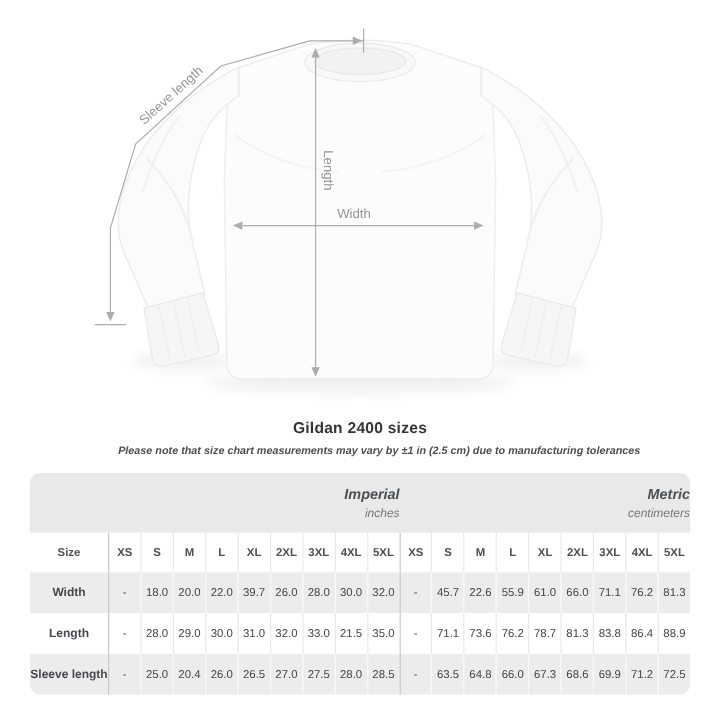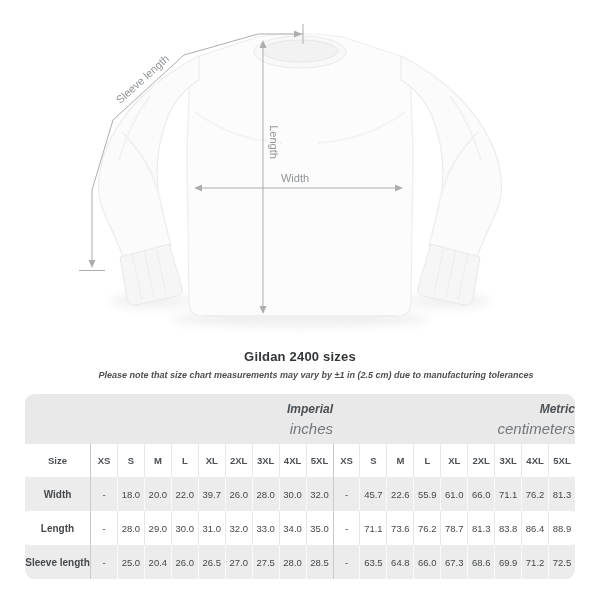--- a/index.html
+++ b/index.html
@@ -9,21 +9,21 @@
   .title{position:absolute;left:0;top:349px;width:600px;text-align:center;
          font-size:13px;font-weight:bold;color:#333638;letter-spacing:.2px;}
   .subtitle{position:absolute;left:16px;top:370px;width:600px;text-align:center;
             font-style:italic;font-size:9px;color:#4c4f52;font-weight:bold;}
   .table-wrap{position:absolute;left:25px;top:394px;width:550px;border-radius:9px;overflow:hidden;}
   .section-header{display:flex;height:50px;background:#e9e9e9;}
   .section{display:flex;flex-direction:column;align-items:flex-end;justify-content:center;}
   .section.imperial{width:56%;}
   .section.metric{width:44%;}
   .section .sec-label{font-size:12px;font-weight:bold;font-style:italic;color:#4b5055;}
-  .section .sec-unit{font-size:15px;font-style:italic;color:#73787c;margin-top:4px;}
+  .section .sec-unit{font-size:10px;font-style:italic;color:#73787c;margin-top:4px;}
   .grid{display:grid;grid-template-columns:65px repeat(18,1fr);
         grid-template-rows:33px 34px 34px 34px;background:#fff;}
   .cell{display:flex;align-items:center;justify-content:center;font-size:9.5px;color:#43474a;}
   .cell.head{font-weight:bold;color:#4c5054;background:#fff;}
   .cell.rowlabel{font-size:10px;font-weight:bold;color:#45494d;}
   .cell.row-gray{background:#ececec;}
   .cell.row-white{background:#ffffff;}
   .cell.sep{border-left:1px solid #e8e8e8;}
   .cell.row-gray.sep{border-left-color:#f9f9f9;}
   .cell.sep-strong{border-left:1px solid #c9c9c9;}
@@ -162,21 +162,21 @@
         <div class="cell val row-gray sep">76.2</div>
         <div class="cell val row-gray sep">81.3</div>
         <div class="cell rowlabel row-white">Length</div>
         <div class="cell val row-white sep-strong">-</div>
         <div class="cell val row-white sep">28.0</div>
         <div class="cell val row-white sep">29.0</div>
         <div class="cell val row-white sep">30.0</div>
         <div class="cell val row-white sep">31.0</div>
         <div class="cell val row-white sep">32.0</div>
         <div class="cell val row-white sep">33.0</div>
-        <div class="cell val row-white sep">34.0</div>
+        <div class="cell val row-white sep">21.5</div>
         <div class="cell val row-white sep">35.0</div>
         <div class="cell val row-white sep-strong">-</div>
         <div class="cell val row-white sep">71.1</div>
         <div class="cell val row-white sep">73.6</div>
         <div class="cell val row-white sep">76.2</div>
         <div class="cell val row-white sep">78.7</div>
         <div class="cell val row-white sep">81.3</div>
         <div class="cell val row-white sep">83.8</div>
         <div class="cell val row-white sep">86.4</div>
         <div class="cell val row-white sep">88.9</div>

